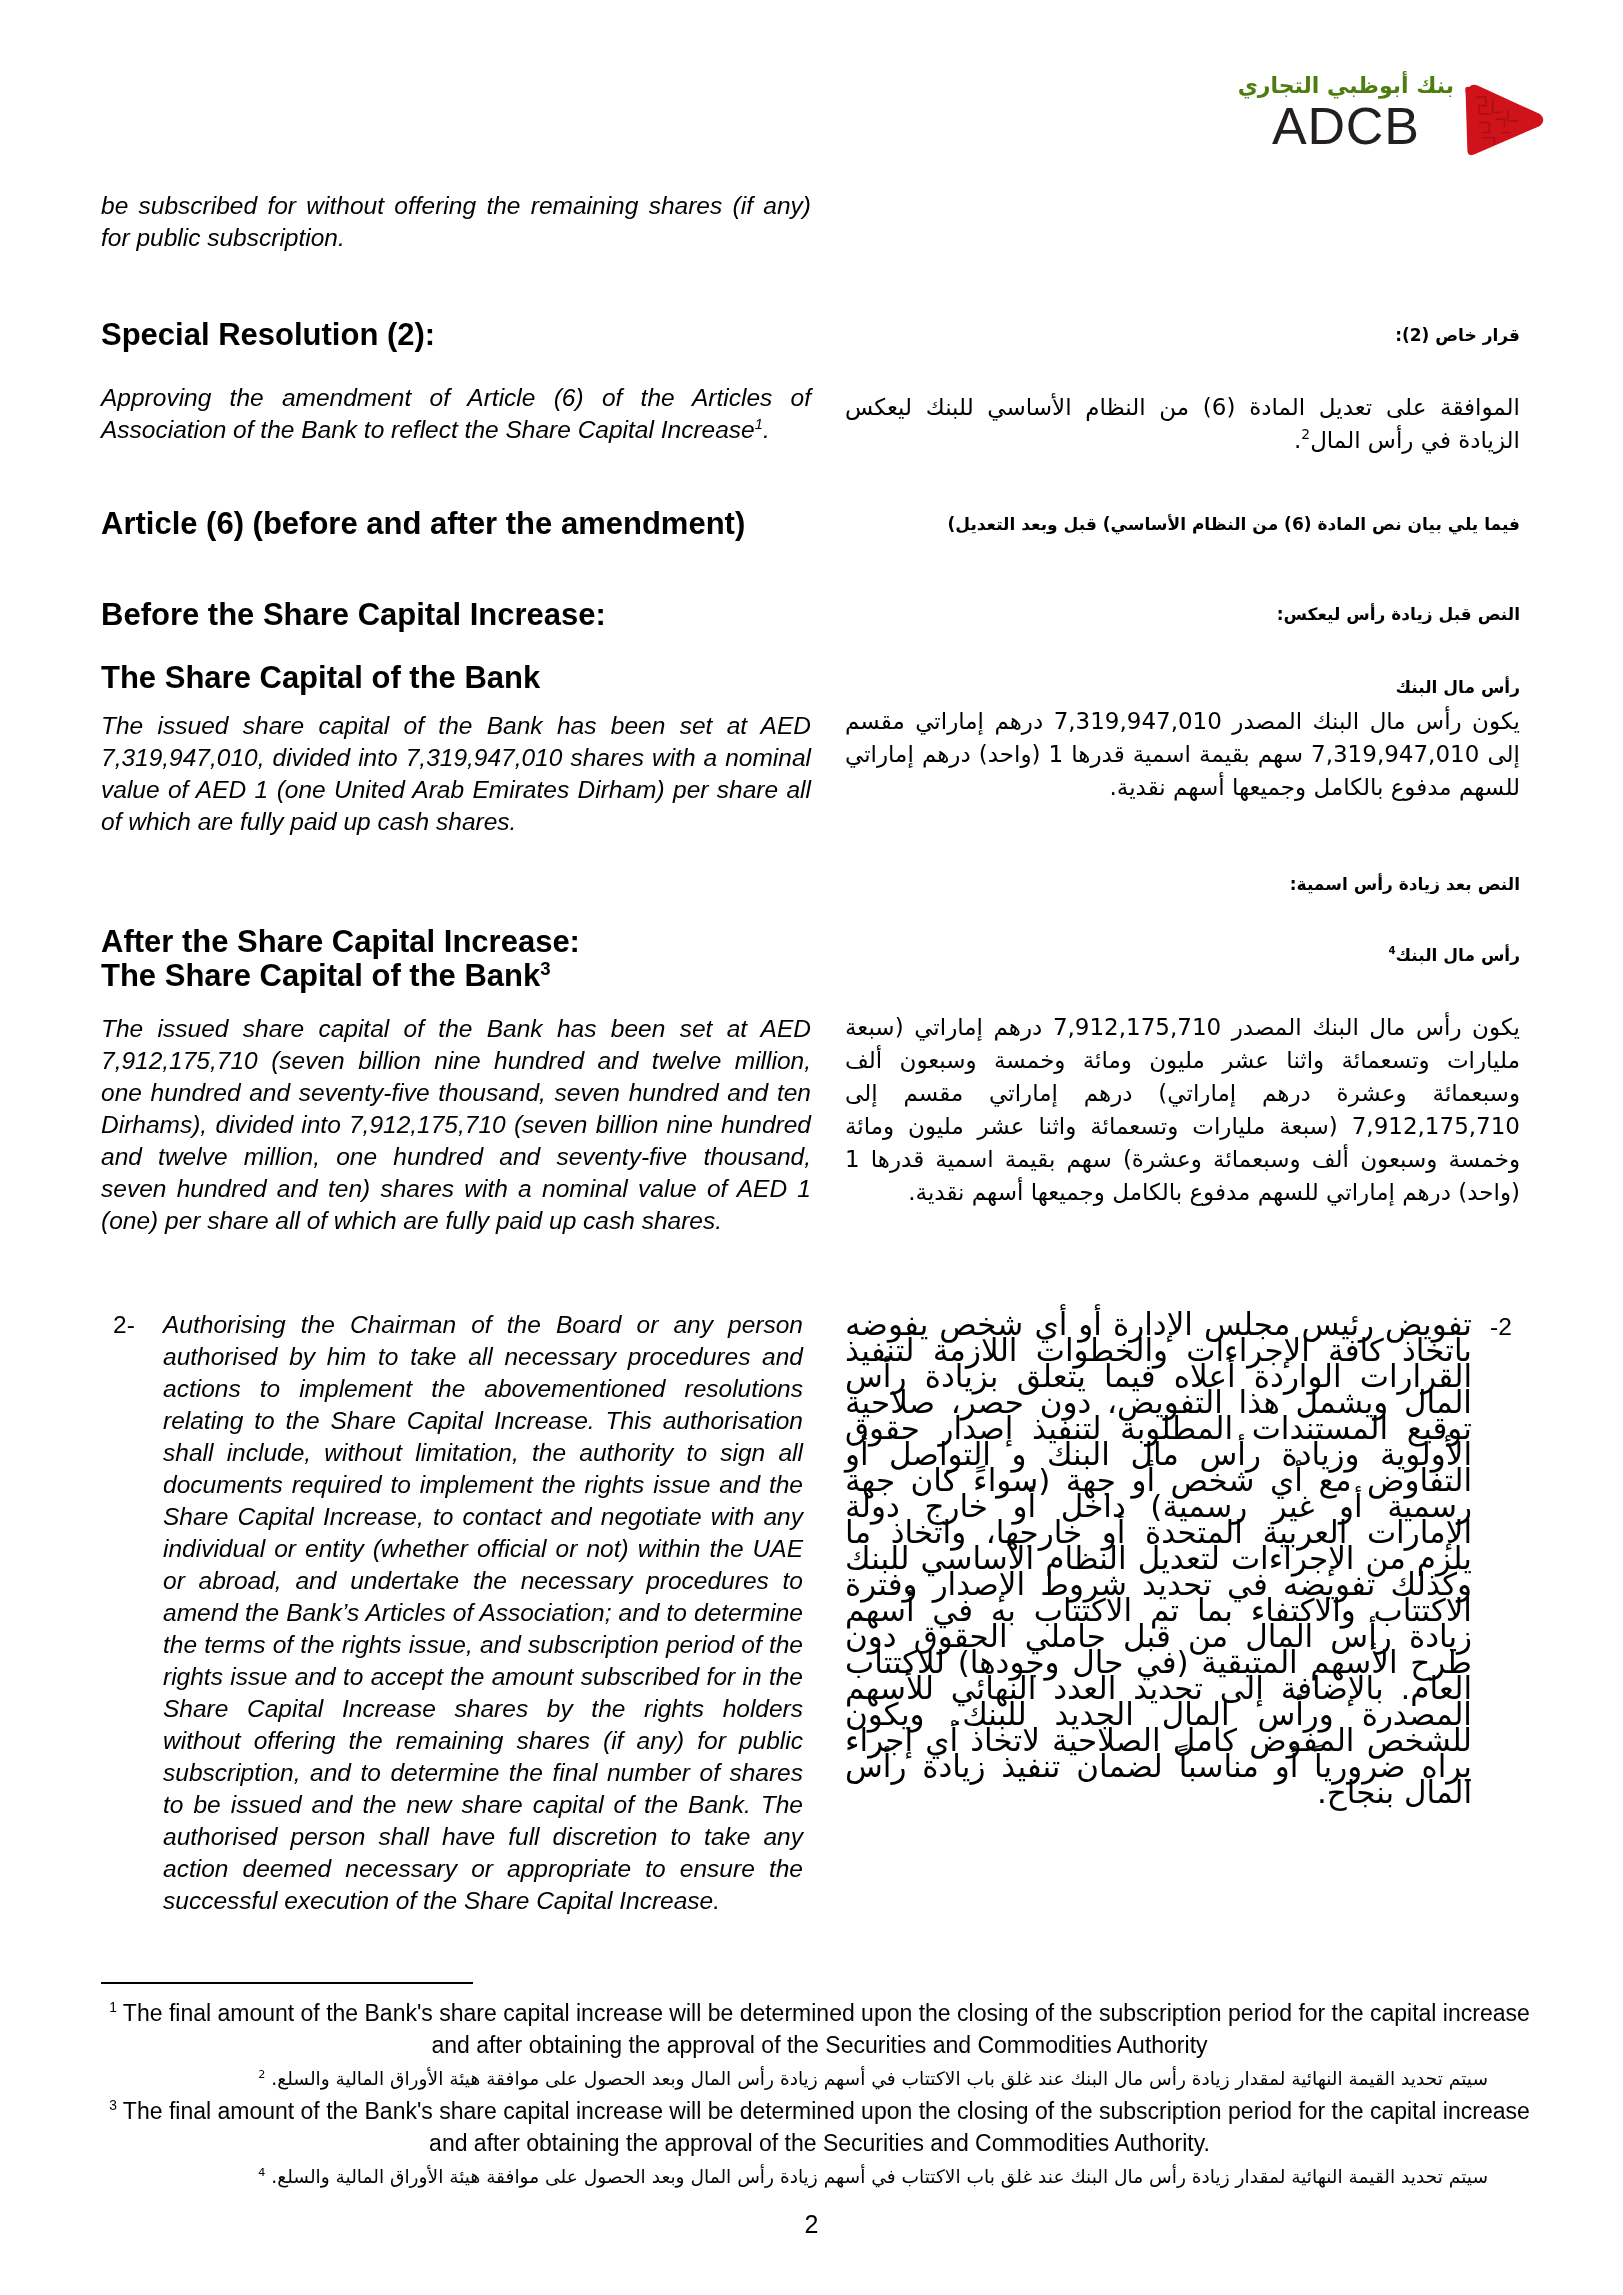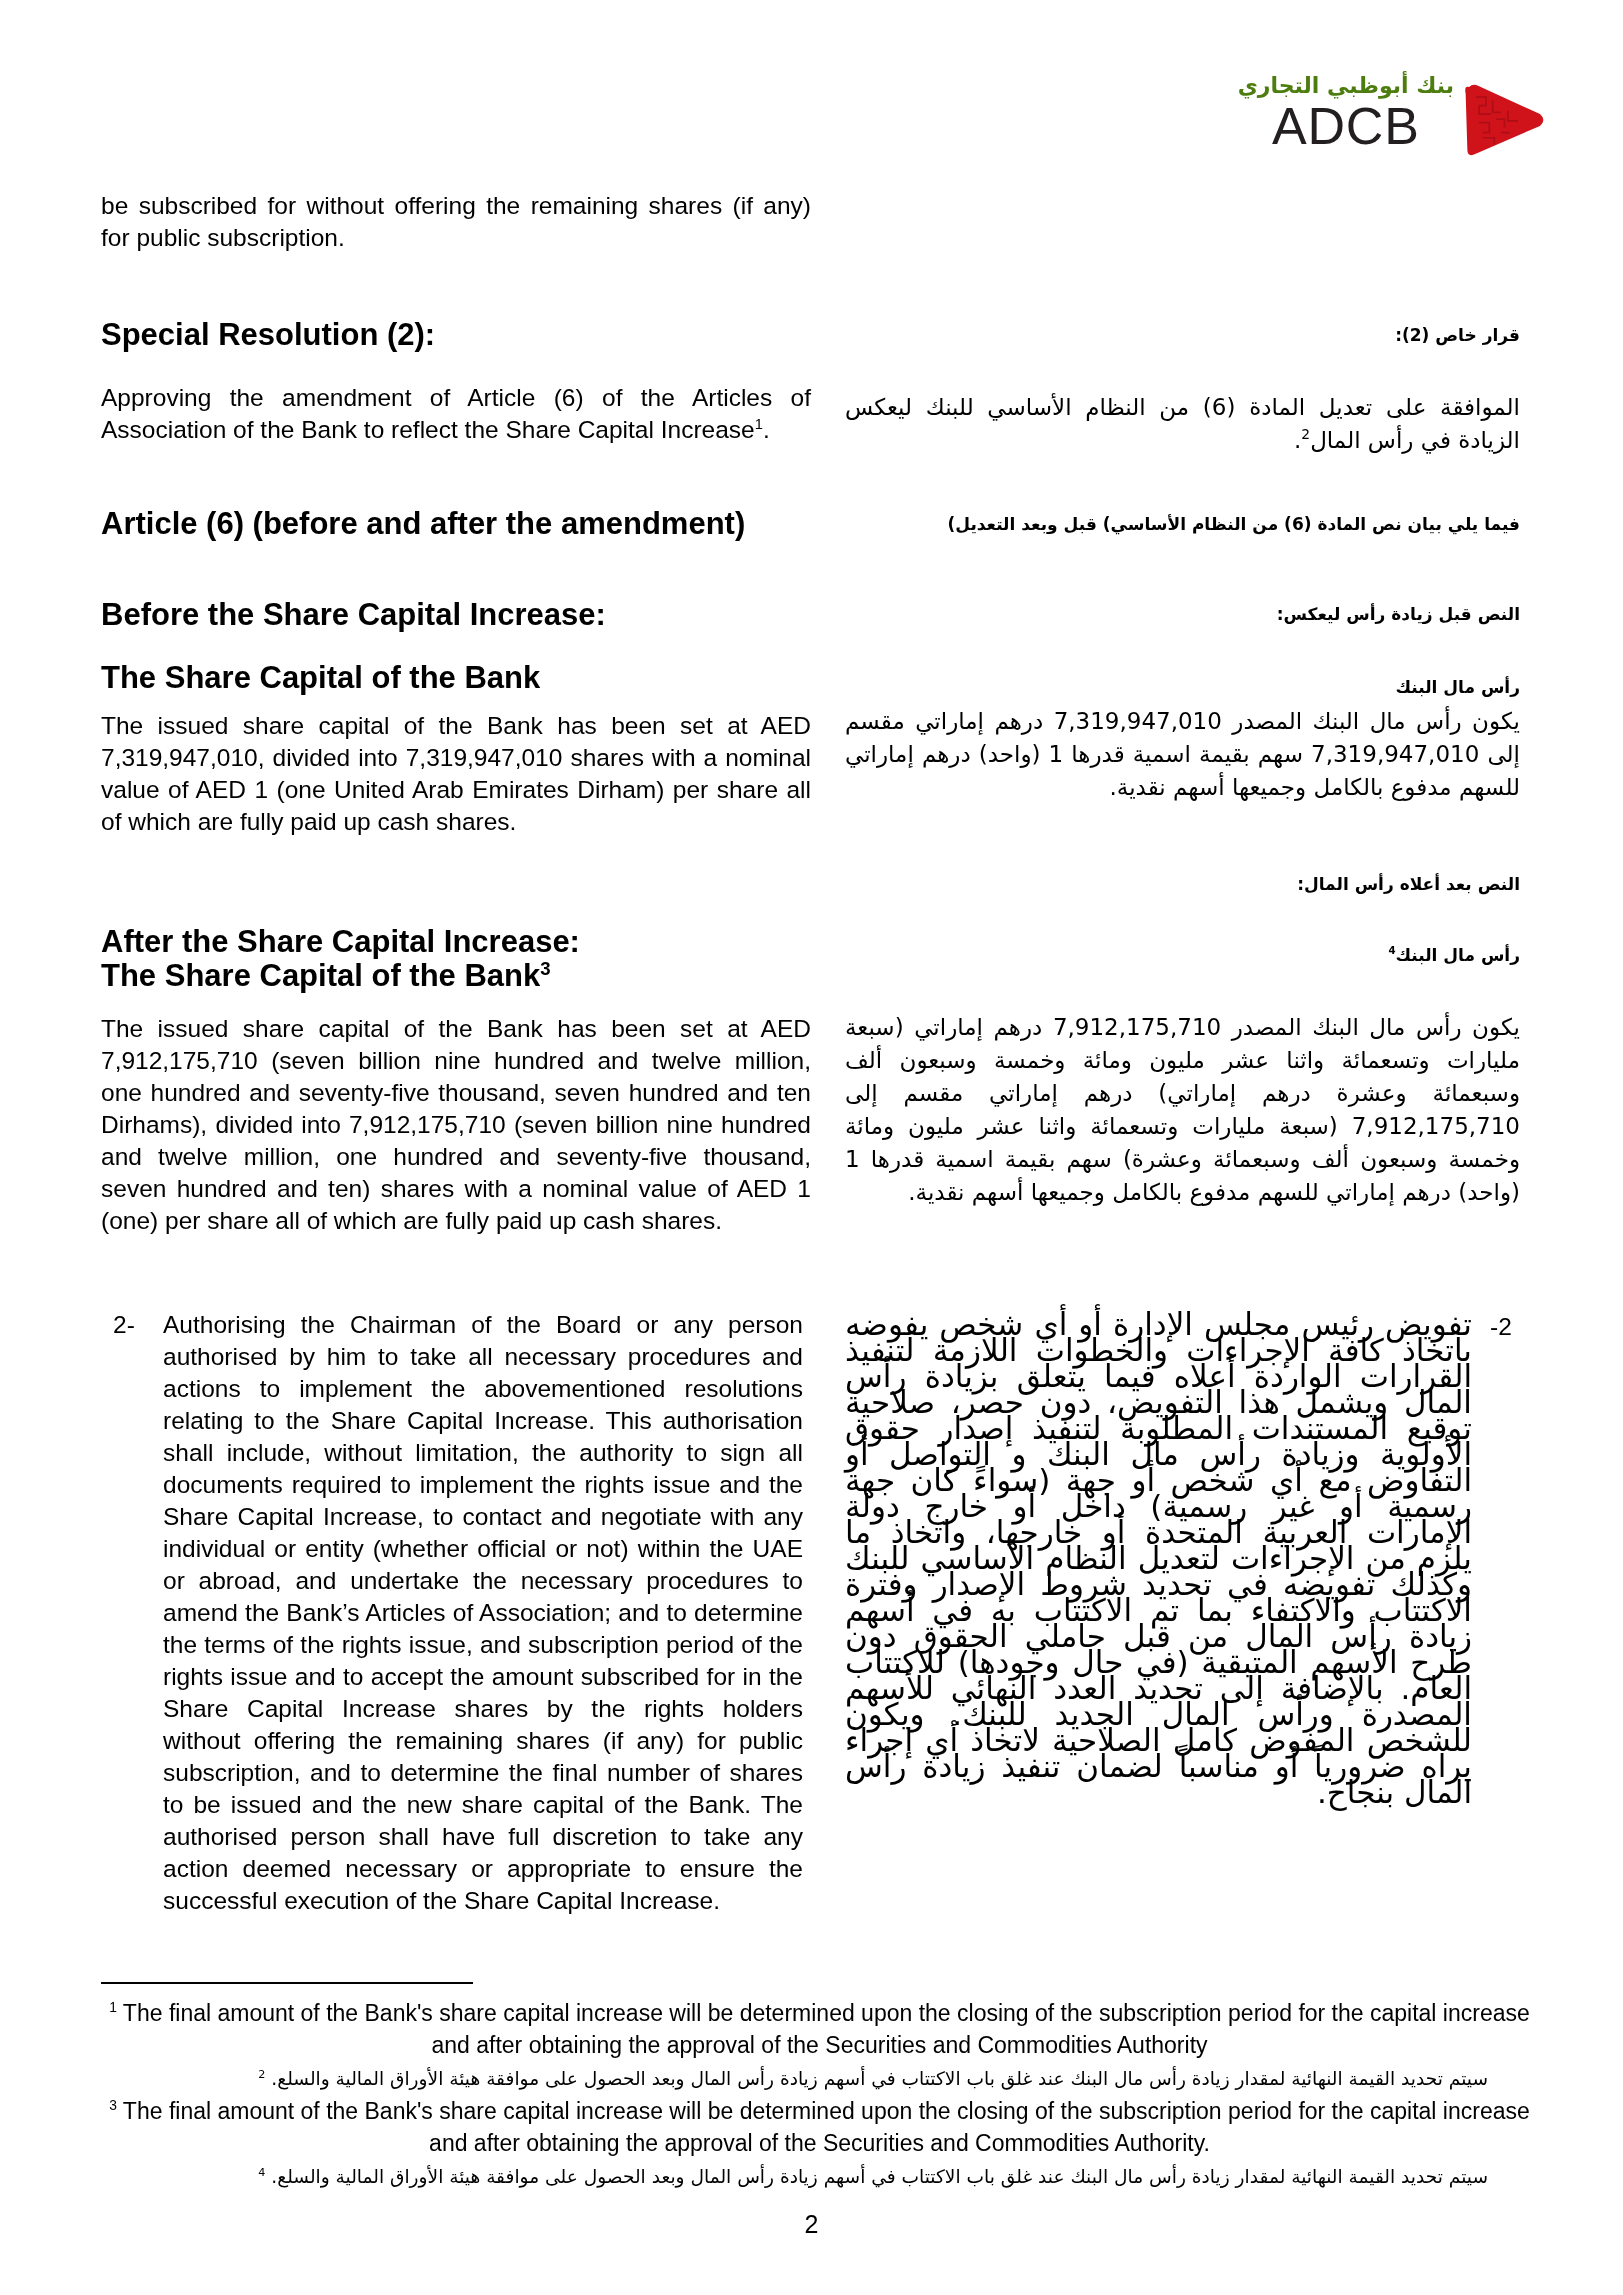--- a/index.html
+++ b/index.html
@@ -1,17 +1,17 @@
 <!DOCTYPE html>
 <html style="font-size:13.5px"><head>
 <meta charset="utf-8">
 <style>
   html, body { margin: 0; padding: 0; background: #ffffff; }
   body { width: 1623px; height: 2295px; position: relative; overflow: hidden; color: #000; }
-  .en { font-family: "Liberation Sans", sans-serif; font-size: 24.5px; line-height: 32px; text-align: justify; }
+  .en { font-family: "Liberation Sans", sans-serif; font-size: 24.5px; line-height: 32px; text-align: justify; font-style: italic; }
   .en-b { font-family: "Liberation Sans", sans-serif; font-size: 31px; font-weight: bold; line-height: 31px; }
   .ar { font-family: "DejaVu Sans", sans-serif; direction: rtl; text-align: justify; font-size: 23px; line-height: 33px; }
   .ar-b { font-family: "DejaVu Sans", sans-serif; direction: rtl; text-align: right; font-size: 17px; font-weight: bold; line-height: 34px; }
   .abs { position: absolute; }
   .L { left: 101px; width: 710px; }
   .R { left: 845px; width: 675px; }
   sup { font-size: 60%; line-height: 0; vertical-align: super; }
 
   
   .logo { position: absolute; left: 1272px; top: 73px; width: 275px; height: 85px; }
@@ -56,21 +56,21 @@
 <div class="abs L en-b" style="top:599px;">Before the Share Capital Increase:</div>
 <div class="abs R ar-b" style="top:597px;">النص قبل زيادة رأس ليعكس:</div>
 
 <div class="abs L en-b" style="top:662px;">The Share Capital of the Bank</div>
 <div class="abs R ar-b" style="top:670px;">رأس مال البنك</div>
 
 <div class="abs L en" style="top:710px;">The issued share capital of the Bank has been set at AED 7,319,947,010, divided into 7,319,947,010 shares with a nominal value of AED 1 (one United Arab Emirates Dirham) per share all of which are fully paid up cash shares.</div>
 <div class="abs R ar" style="top:705px;">يكون رأس مال البنك المصدر 7,319,947,010 درهم إماراتي مقسم إلى 7,319,947,010 سهم بقيمة اسمية قدرها 1 (واحد) درهم إماراتي للسهم مدفوع بالكامل وجميعها أسهم نقدية.</div>
 
 <div class="abs L en-b" style="top:898px;margin-top:28px;">After the Share Capital Increase:</div>
-<div class="abs R ar-b" style="top:867px;">النص بعد أعلاه رأس المال:</div>
+<div class="abs R ar-b" style="top:867px;">النص بعد زيادة رأس اسمية:</div>
 
 <div class="abs L en-b" style="top:960px;"><span>The Share Capital of the Bank</span><sup>3</sup></div>
 <div class="abs R ar-b" style="top:938px;"><span>رأس مال البنك</span><sup>4</sup></div>
 
 <div class="abs L en" style="top:1013px;">The issued share capital of the Bank has been set at AED 7,912,175,710 (seven billion nine hundred and twelve million, one hundred and seventy-five thousand, seven hundred and ten Dirhams), divided into 7,912,175,710 (seven billion nine hundred and twelve million, one hundred and seventy-five thousand, seven hundred and ten) shares with a nominal value of AED 1 (one) per share all of which are fully paid up cash shares.</div>
 <div class="abs R ar" style="top:1011px;">يكون رأس مال البنك المصدر 7,912,175,710 درهم إماراتي (سبعة مليارات وتسعمائة واثنا عشر مليون ومائة وخمسة وسبعون ألف وسبعمائة وعشرة درهم إماراتي) درهم إماراتي مقسم إلى 7,912,175,710 (سبعة مليارات وتسعمائة واثنا عشر مليون ومائة وخمسة وسبعون ألف وسبعمائة وعشرة) سهم بقيمة اسمية قدرها 1 (واحد) درهم إماراتي للسهم مدفوع بالكامل وجميعها أسهم نقدية.</div>
 
 <div class="num" style="left:113px; top:1309px;">2-</div>
 <div class="abs en" style="left:163px; width:640px; top:1309px;">Authorising the Chairman of the Board or any person authorised by him to take all necessary procedures and actions to implement the abovementioned resolutions relating to the Share Capital Increase. This authorisation shall include, without limitation, the authority to  sign all documents required to implement the rights issue and the Share Capital Increase,   to contact and negotiate with any individual or entity (whether official or not)  within the UAE or abroad, and undertake the necessary procedures to amend the Bank’s Articles of Association;  and to determine the terms of the rights issue, and subscription period of the rights issue  and to accept the amount subscribed for in the Share Capital Increase shares by the rights holders without offering the remaining shares (if any) for public subscription, and to determine the final number of shares to be issued and the new share capital of the Bank.  The authorised person shall have full discretion to take any action deemed necessary or appropriate to ensure the successful execution of the Share Capital Increase.</div>
 

